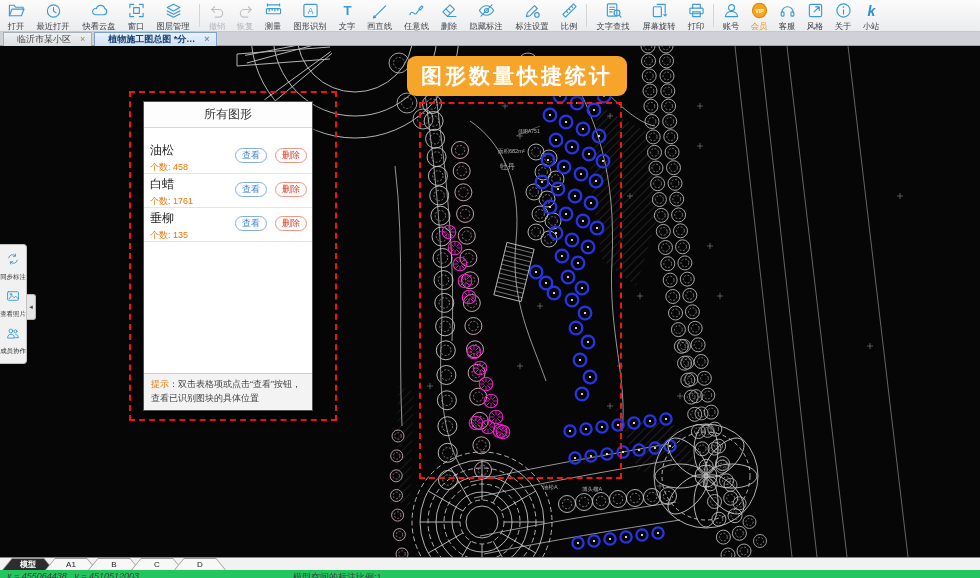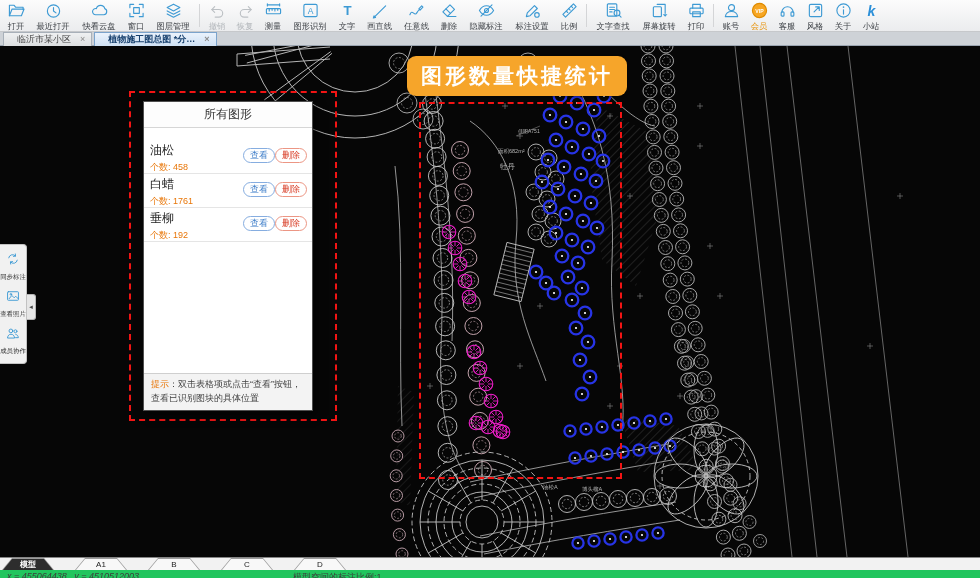--- a/index.html
+++ b/index.html
@@ -49,41 +49,41 @@
   .dlg-title-text{color:#e8e8e8;font-size:9px;flex:1;}
   .dlg-close{width:22px;height:12px;background:linear-gradient(#ef9186,#c23424);
      border:1px solid #7e1d12;border-top:none;border-radius:0 0 3px 3px;color:#fff;
      font-size:9px;line-height:11px;text-align:center;font-weight:bold;margin-top:-2px;}
   .dlg-header{height:25px;line-height:25px;text-align:center;font-size:12px;color:#333;
      border-bottom:1px solid #d6d6d6;background:#fdfdfd;flex:0 0 auto;}
   .dlg-list{flex:1;background:#fff;overflow:hidden;margin-top:12px;}
   .dlg-row{height:29px;border-bottom:1px solid #e5e5e5;position:relative;padding:2px 6px;box-sizing:content-box;}
   .dlg-row .nm{font-size:12px;color:#222;}
   .dlg-row .ct{font-size:9px;color:#e87608;margin-top:2px;}
-  .dlg-row .btns{position:absolute;right:5px;top:8px;display:flex;gap:0;}
+  .dlg-row .btns{position:absolute;right:5px;top:8px;display:flex;gap:8px;}
   .pill{font-size:9px;line-height:11px;padding:1px 6px;border-radius:8px;background:#fff;white-space:nowrap;}
   .pill.view{border:1px solid #86ade0;color:#3a7bc8;}
   .pill.del{border:1px solid #ec9684;color:#d9402a;}
   .dlg-hint{flex:0 0 auto;background:#f3f3f3;border-top:1px solid #cfcfcf;font-size:9px;
      color:#444;padding:4px 7px;line-height:1.55;}
   .hint-pre{color:#e87608;}
   
   .sidepanel{position:absolute;left:0;top:244px;width:27px;background:#f1f1f1;
      border:1px solid #c2c2c2;border-left:none;border-radius:0 4px 4px 0;z-index:30;
      padding:4px 0 3px;box-sizing:border-box;}
   .sp-item{display:flex;flex-direction:column;align-items:center;padding:3px 0 4px;}
   .sp-item svg{width:14px;height:14px;color:#3d9ad4;}
   .sp-label{font-size:8px;color:#333;white-space:nowrap;transform:scale(.8);margin-top:1px;}
   .sp-collapse{position:absolute;left:27px;top:294px;width:8px;height:24px;background:#e6e6e6;
      border:1px solid #b5b5b5;border-left:none;border-radius:0 3px 3px 0;z-index:30;
      font-size:7px;color:#444;display:flex;align-items:center;justify-content:center;}
   
   .layoutbar{position:absolute;left:0;top:557px;width:980px;height:13px;background:#f2f2f2;
      border-top:1px solid #858585;display:flex;align-items:stretch;padding-left:2px;
-     box-sizing:border-box;z-index:40;gap:30px;}
+     box-sizing:border-box;z-index:40;}
   .ltab{width:52px;margin-left:-9px;position:relative;
      clip-path:polygon(10px 0,calc(100% - 10px) 0,100% 100%,0 100%);background:#9b9b9b;}
   .ltab:first-child{margin-left:0;}
   .ltab .in{position:absolute;inset:1px 1px 0 1px;
      clip-path:polygon(9px 0,calc(100% - 9px) 0,100% 100%,0 100%);background:#f8f8f8;
      font-size:8px;color:#222;display:flex;align-items:center;justify-content:center;}
   .ltab.active .in{background:#2d2d2d;color:#fff;font-weight:bold;}
   
   .statusbar{position:absolute;left:0;top:570px;width:980px;height:8px;background:#22c55e;
      overflow:hidden;z-index:40;font-size:9px;color:#3c3c3c;}
@@ -886,21 +886,21 @@
         <div class="dlg-row">
           <div class="nm">白蜡</div>
           <div class="ct">个数: 1761</div>
           <div class="btns">
             <span class="pill view">查看</span>
             <span class="pill del">删除</span>
           </div>
         </div>
         <div class="dlg-row">
           <div class="nm">垂柳</div>
-          <div class="ct">个数: 192</div>
+          <div class="ct">个数: 135</div>
           <div class="btns">
             <span class="pill view">查看</span>
             <span class="pill del">删除</span>
           </div>
         </div>
       </div>
     <div class="dlg-hint"><span class="hint-pre">提示</span><span>：双击表格项或点击“查看”按钮，查看已识别图块的具体位置</span></div>
   </div>
 
   <div class="sidepanel">

